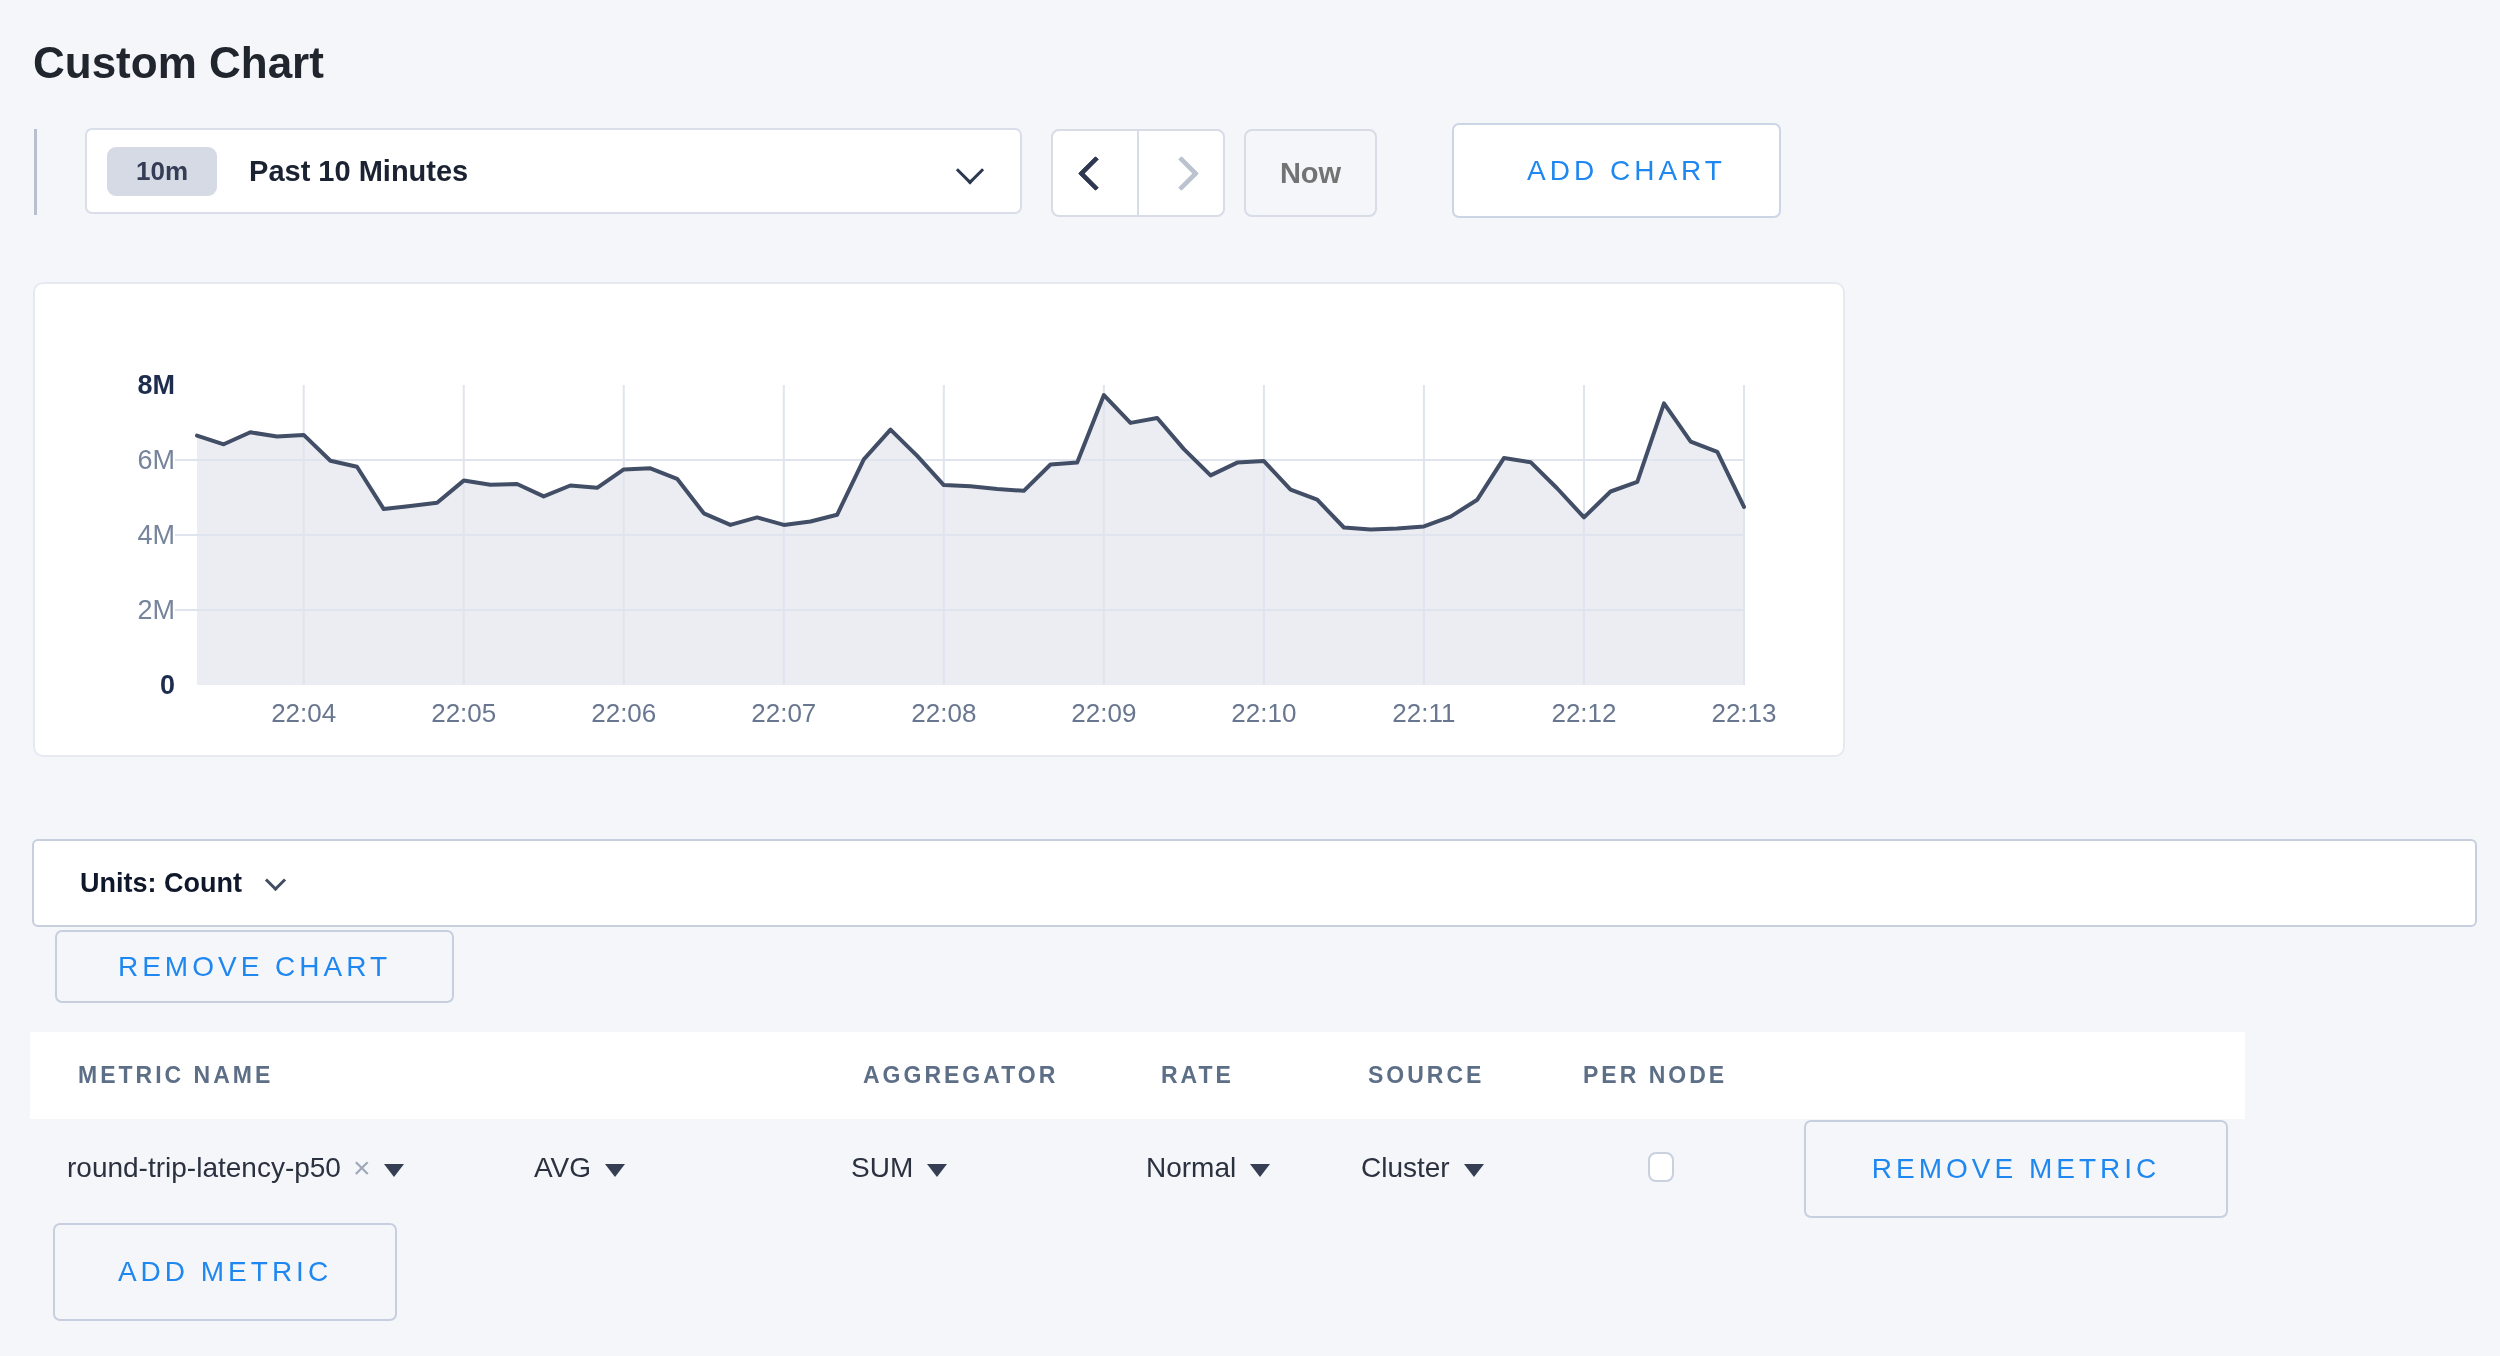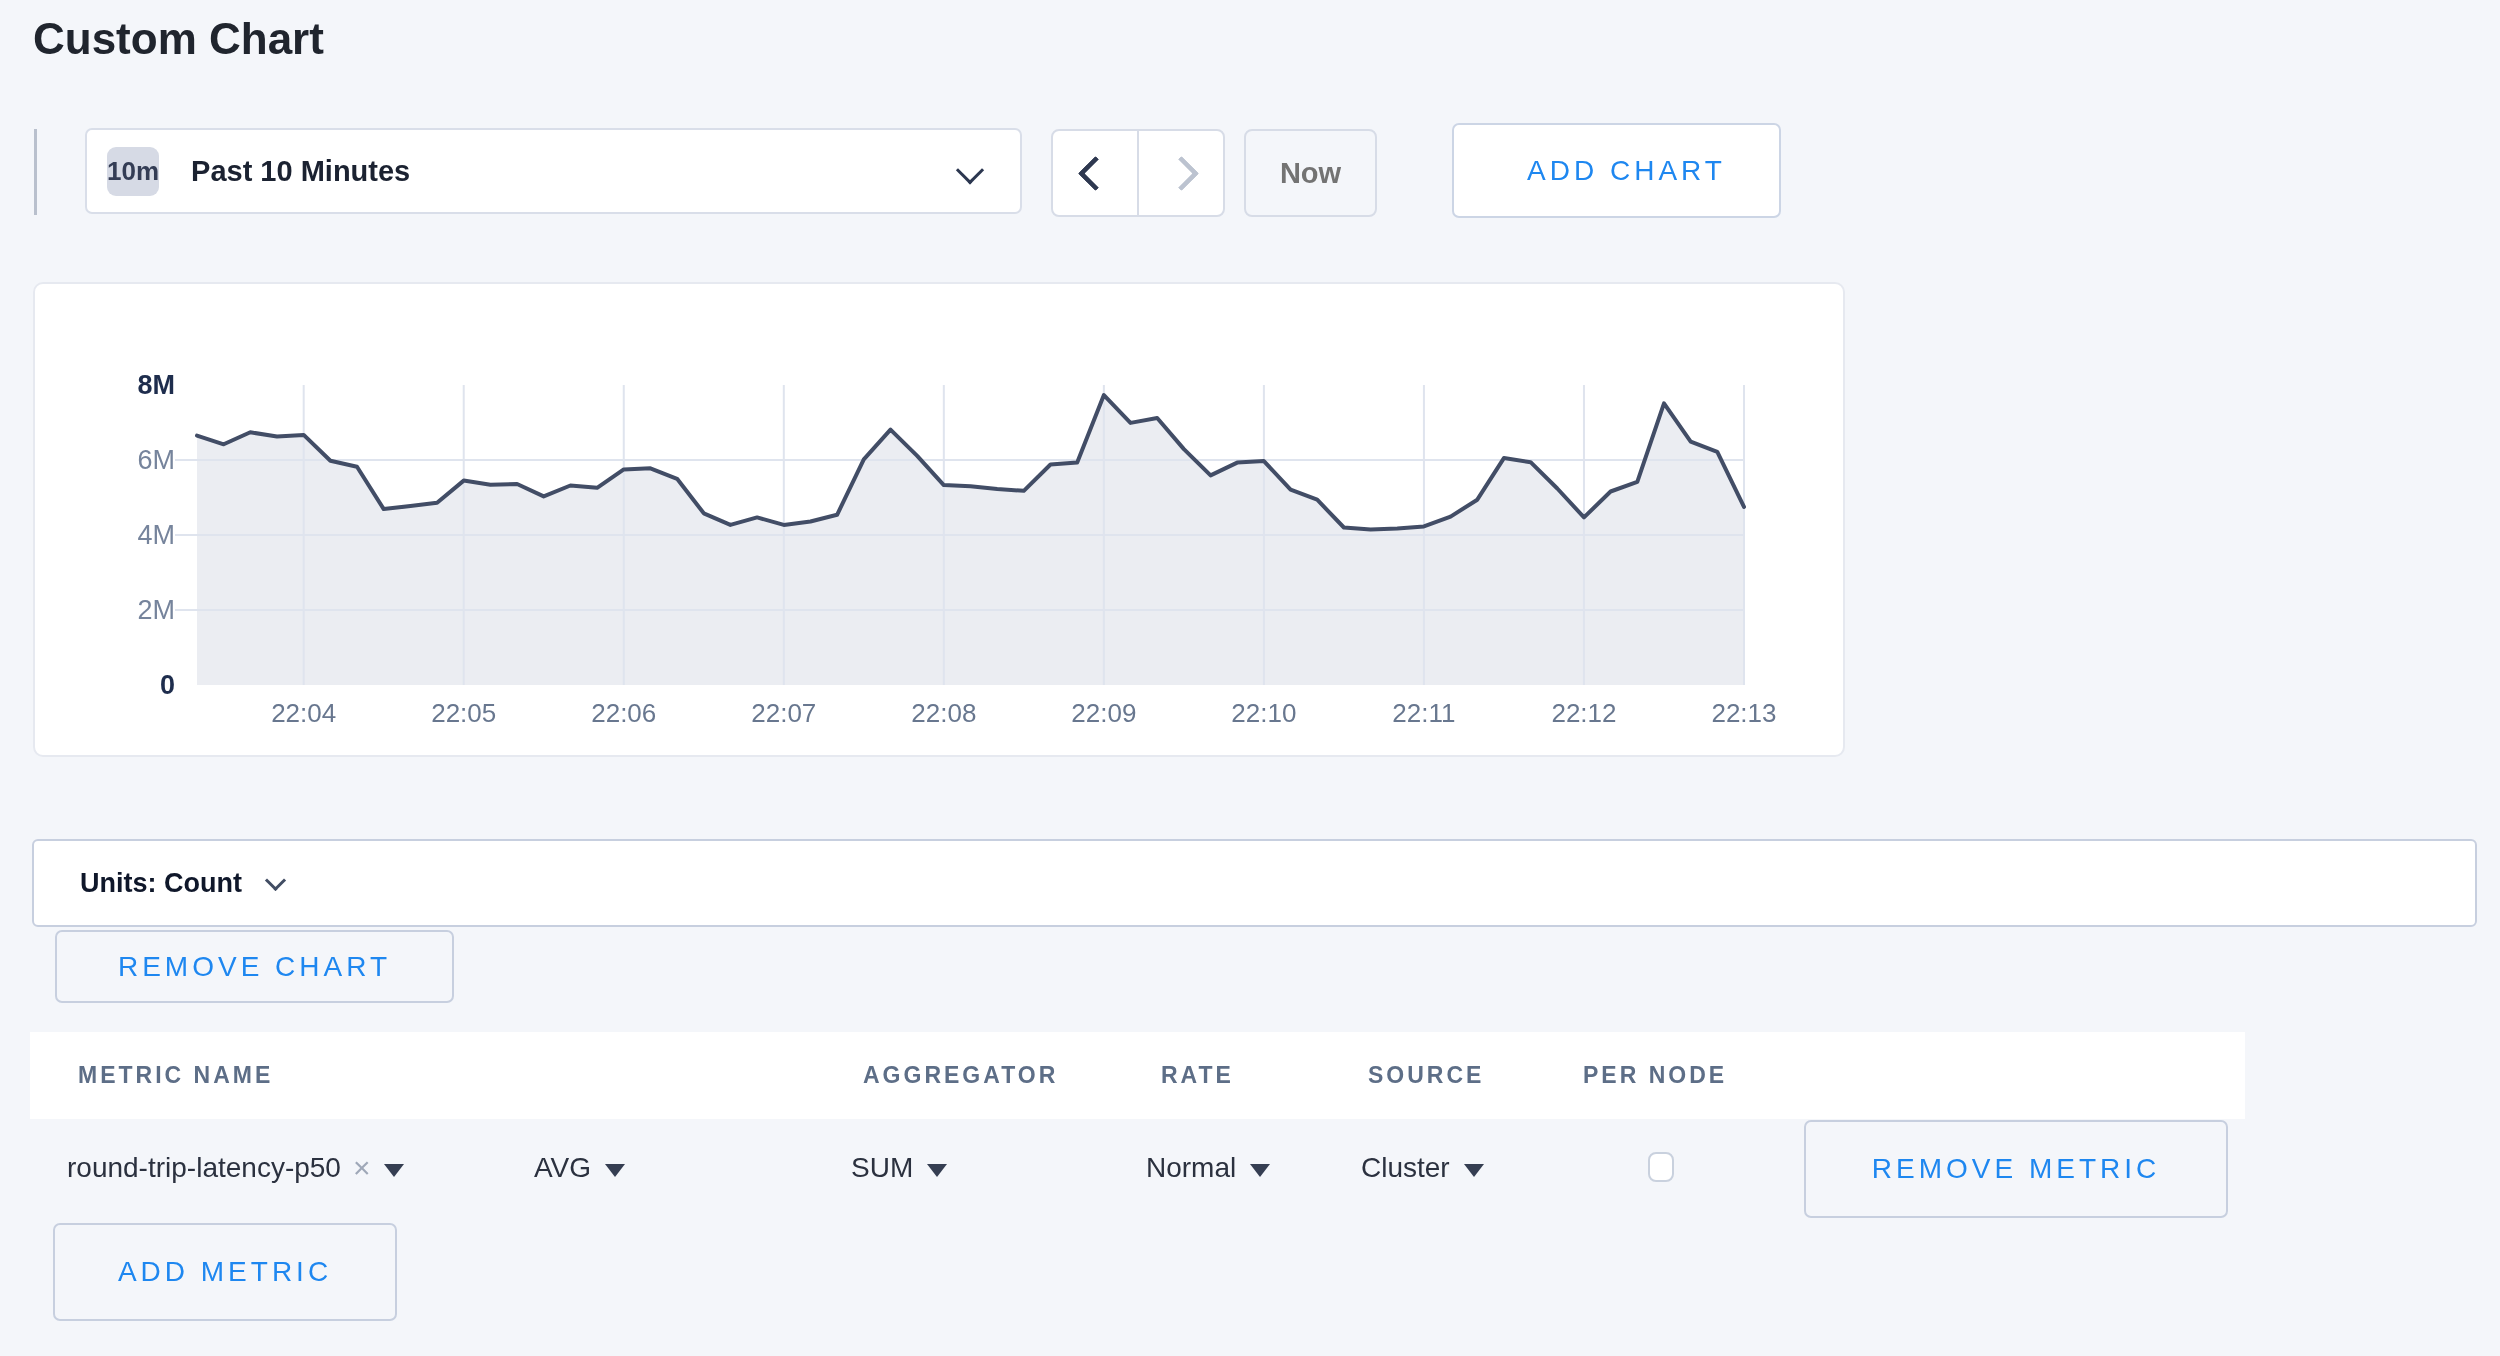--- a/index.html
+++ b/index.html
@@ -11,40 +11,40 @@
   .page{
     position:relative;
     width:2500px;height:1356px;
     background:#f4f6fa;
     overflow:hidden;
   }
   .abs{position:absolute;}
 
   
   .page-title{
-    left:33px;top:14px;
+    left:33px;top:38px;
     font-size:44px;font-weight:700;color:#20252e;
     letter-spacing:0;
   }
 
   
   .tw-accent{
     left:34px;top:129px;width:3px;height:86px;background:#b9c0cd;
   }
   .time-dropdown{
     left:85px;top:128px;width:937px;height:86px;
     background:#fff;border:2px solid #d9dee9;border-radius:7px;
     box-sizing:border-box;
     display:flex;align-items:center;
     cursor:pointer;
   }
   .time-badge{
     margin-left:20px;
     background:#d6dae5;border-radius:9px;
-    padding:9px 0;
+    padding:9px 29px;
     font-size:26px;font-weight:700;color:#343d55;
   }
   .time-label{
     margin-left:32px;
     font-size:29px;font-weight:700;color:#1b2231;
   }
   .chev-down{
     width:17px;height:17px;
     border-right:3px solid #2c3750;border-bottom:3px solid #2c3750;
     transform:rotate(45deg) translate(-4px,-4px);

